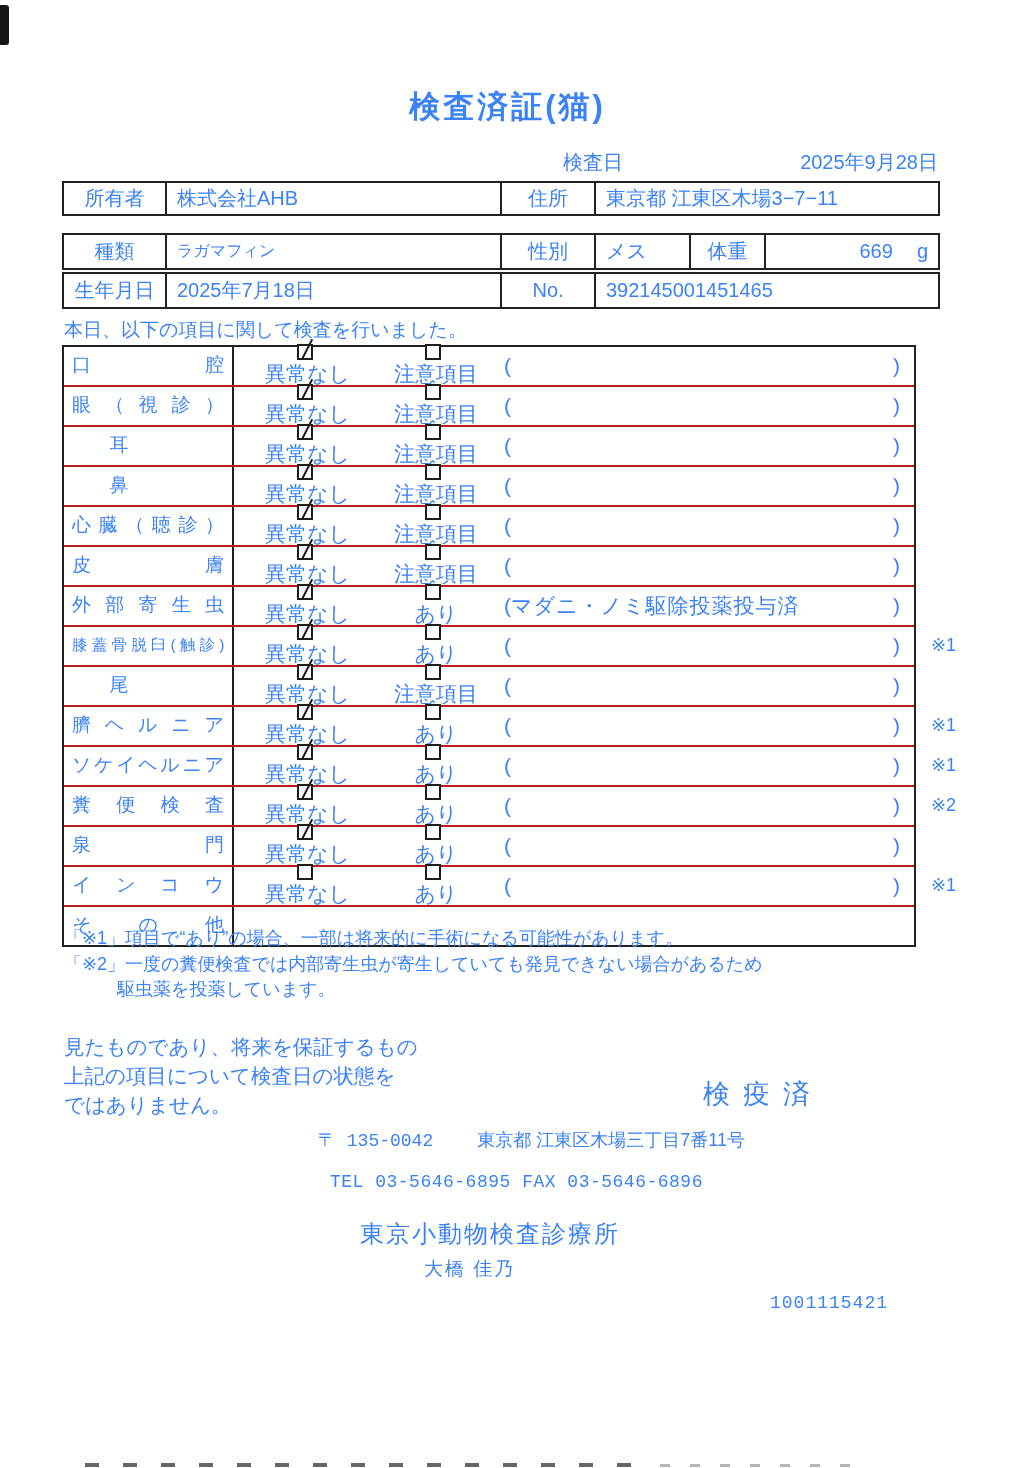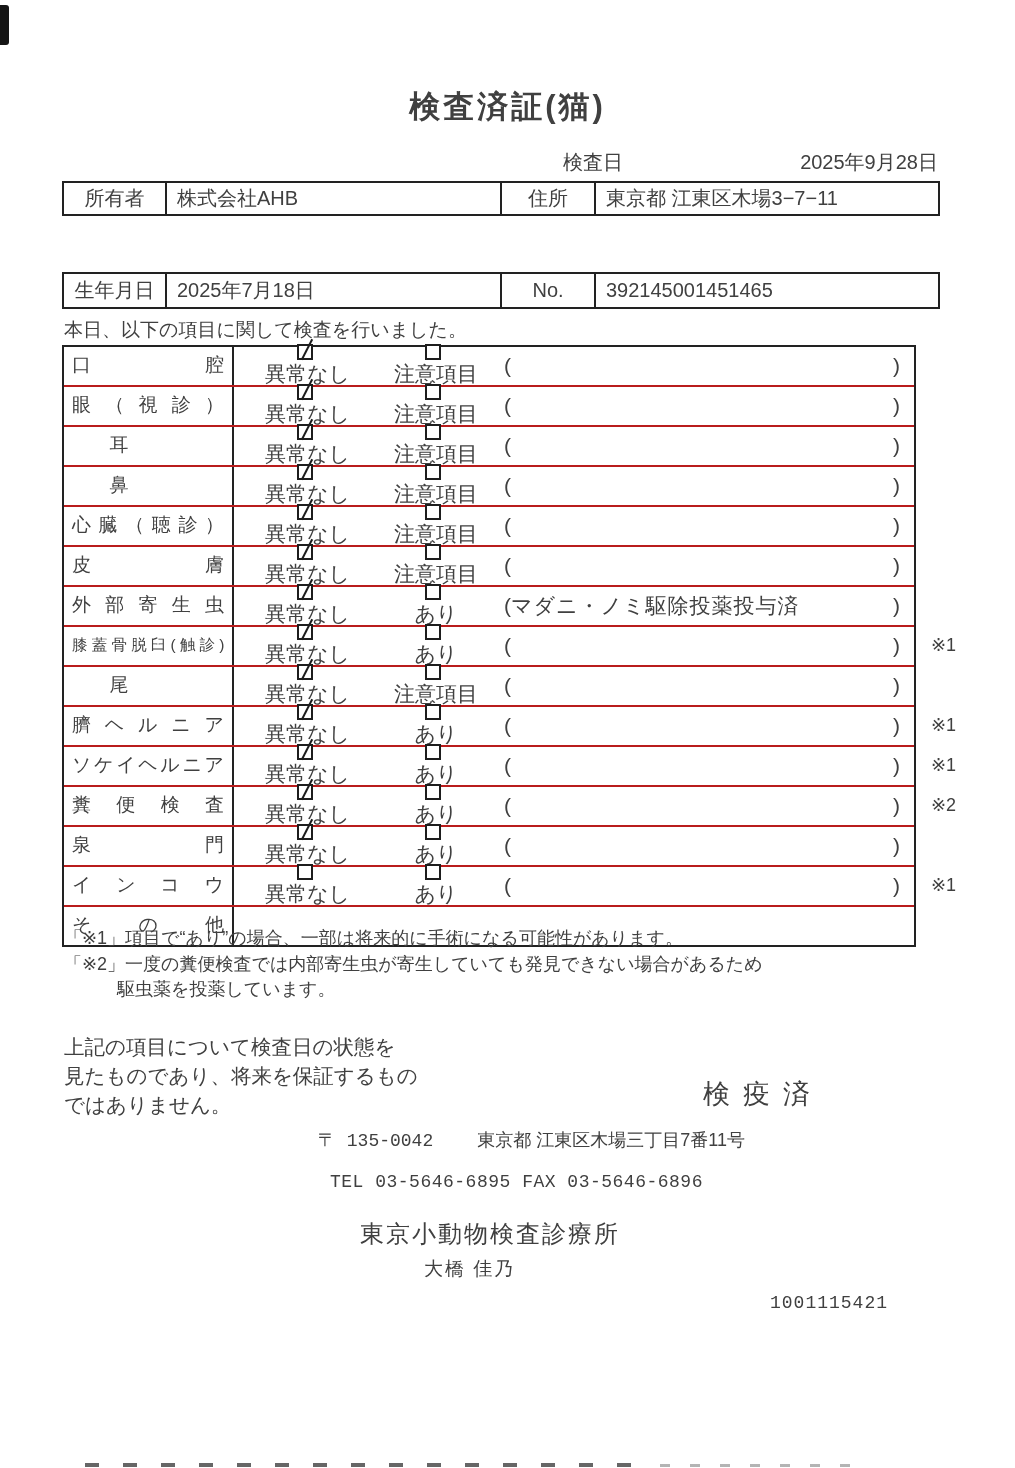--- a/index.html
+++ b/index.html
@@ -1,18 +1,18 @@
 <!DOCTYPE html>
 <html><head>
 <meta charset="utf-8">
 <style>
   html,body{margin:0;padding:0;background:#e8e8e8;}
   .page{
     position:relative;width:1015px;height:1468px;background:#ffffff;
-    font-family:"Liberation Sans","DejaVu Sans",sans-serif;color:#404040;
+    font-family:"Liberation Sans","DejaVu Sans",sans-serif;color:#3b82f6;
     overflow:hidden;margin:0 auto;
   }
   .abs{position:absolute;}
   
   .title{top:86px;left:0;width:100%;text-align:center;font-size:31px;font-weight:bold;letter-spacing:3px;}
   
   .date-label{top:149px;left:563px;font-size:20px;}
   .date-value{top:149px;left:700px;width:238px;text-align:right;font-size:20px;}
   
   .info-table{left:62px;width:878px;border:2px solid #222;display:flex;box-sizing:border-box;align-items:stretch;font-size:20px;background:#fff;}
@@ -79,20 +79,31 @@
   <div class="abs date-label">検査日</div>
   <div class="abs date-value">2025年9月28日</div>
 
   <div class="abs info-table t1">
     <div class="cell lab bR w103">所有者</div>
     <div class="cell val bR w335">株式会社AHB</div>
     <div class="cell lab bR w85">住所</div>
     <div class="cell val grow">東京都 江東区木場3−7−11</div>
   </div>
 
+  <div class="abs info-table t2">
+    <div class="cell lab bR w103">種類</div>
+    <div class="cell val bR w335 breed">ラガマフィン</div>
+    <div class="cell lab bR w85">性別</div>
+    <div class="cell val bR w95">メス</div>
+    <div class="cell lab bR w75">体重</div>
+    <div class="weight-cell">
+      <span>669</span>
+      <span>g</span>
+    </div>
+  </div>
 
   <div class="abs info-table t3">
     <div class="cell lab bR w103">生年月日</div>
     <div class="cell val bR w335">2025年7月18日</div>
     <div class="cell lab bR w85">No.</div>
     <div class="cell val grow">392145001451465</div>
   </div>
 
   <div class="abs intro">本日、以下の項目に関して検査を行いました。</div>
 
@@ -358,22 +369,22 @@
         <div class="exam-label">その他</div>
         <div class="exam-body"></div>
       </div>
     </div>
 
   <div class="abs fn fn1">「※1」項目で“あり”の場合、一部は将来的に手術になる可能性があります。</div>
   <div class="abs fn fn2">「※2」一度の糞便検査では内部寄生虫が寄生していても発見できない場合があるため</div>
   <div class="abs fn fn3">駆虫薬を投薬しています。</div>
 
   <div class="abs disclaimer">
+    <div>見たものであり、将来を保証するもの</div>
     <div>上記の項目について検査日の状態を</div>
-    <div>見たものであり、将来を保証するもの</div>
     <div>ではありません。</div>
   </div>
 
   <div class="abs stamp">検疫済</div>
 
   <div class="abs postal-line">
     <span class="mono">〒 135-0042</span>
     <span>東京都 江東区木場三丁目7番11号</span>
   </div>
 

